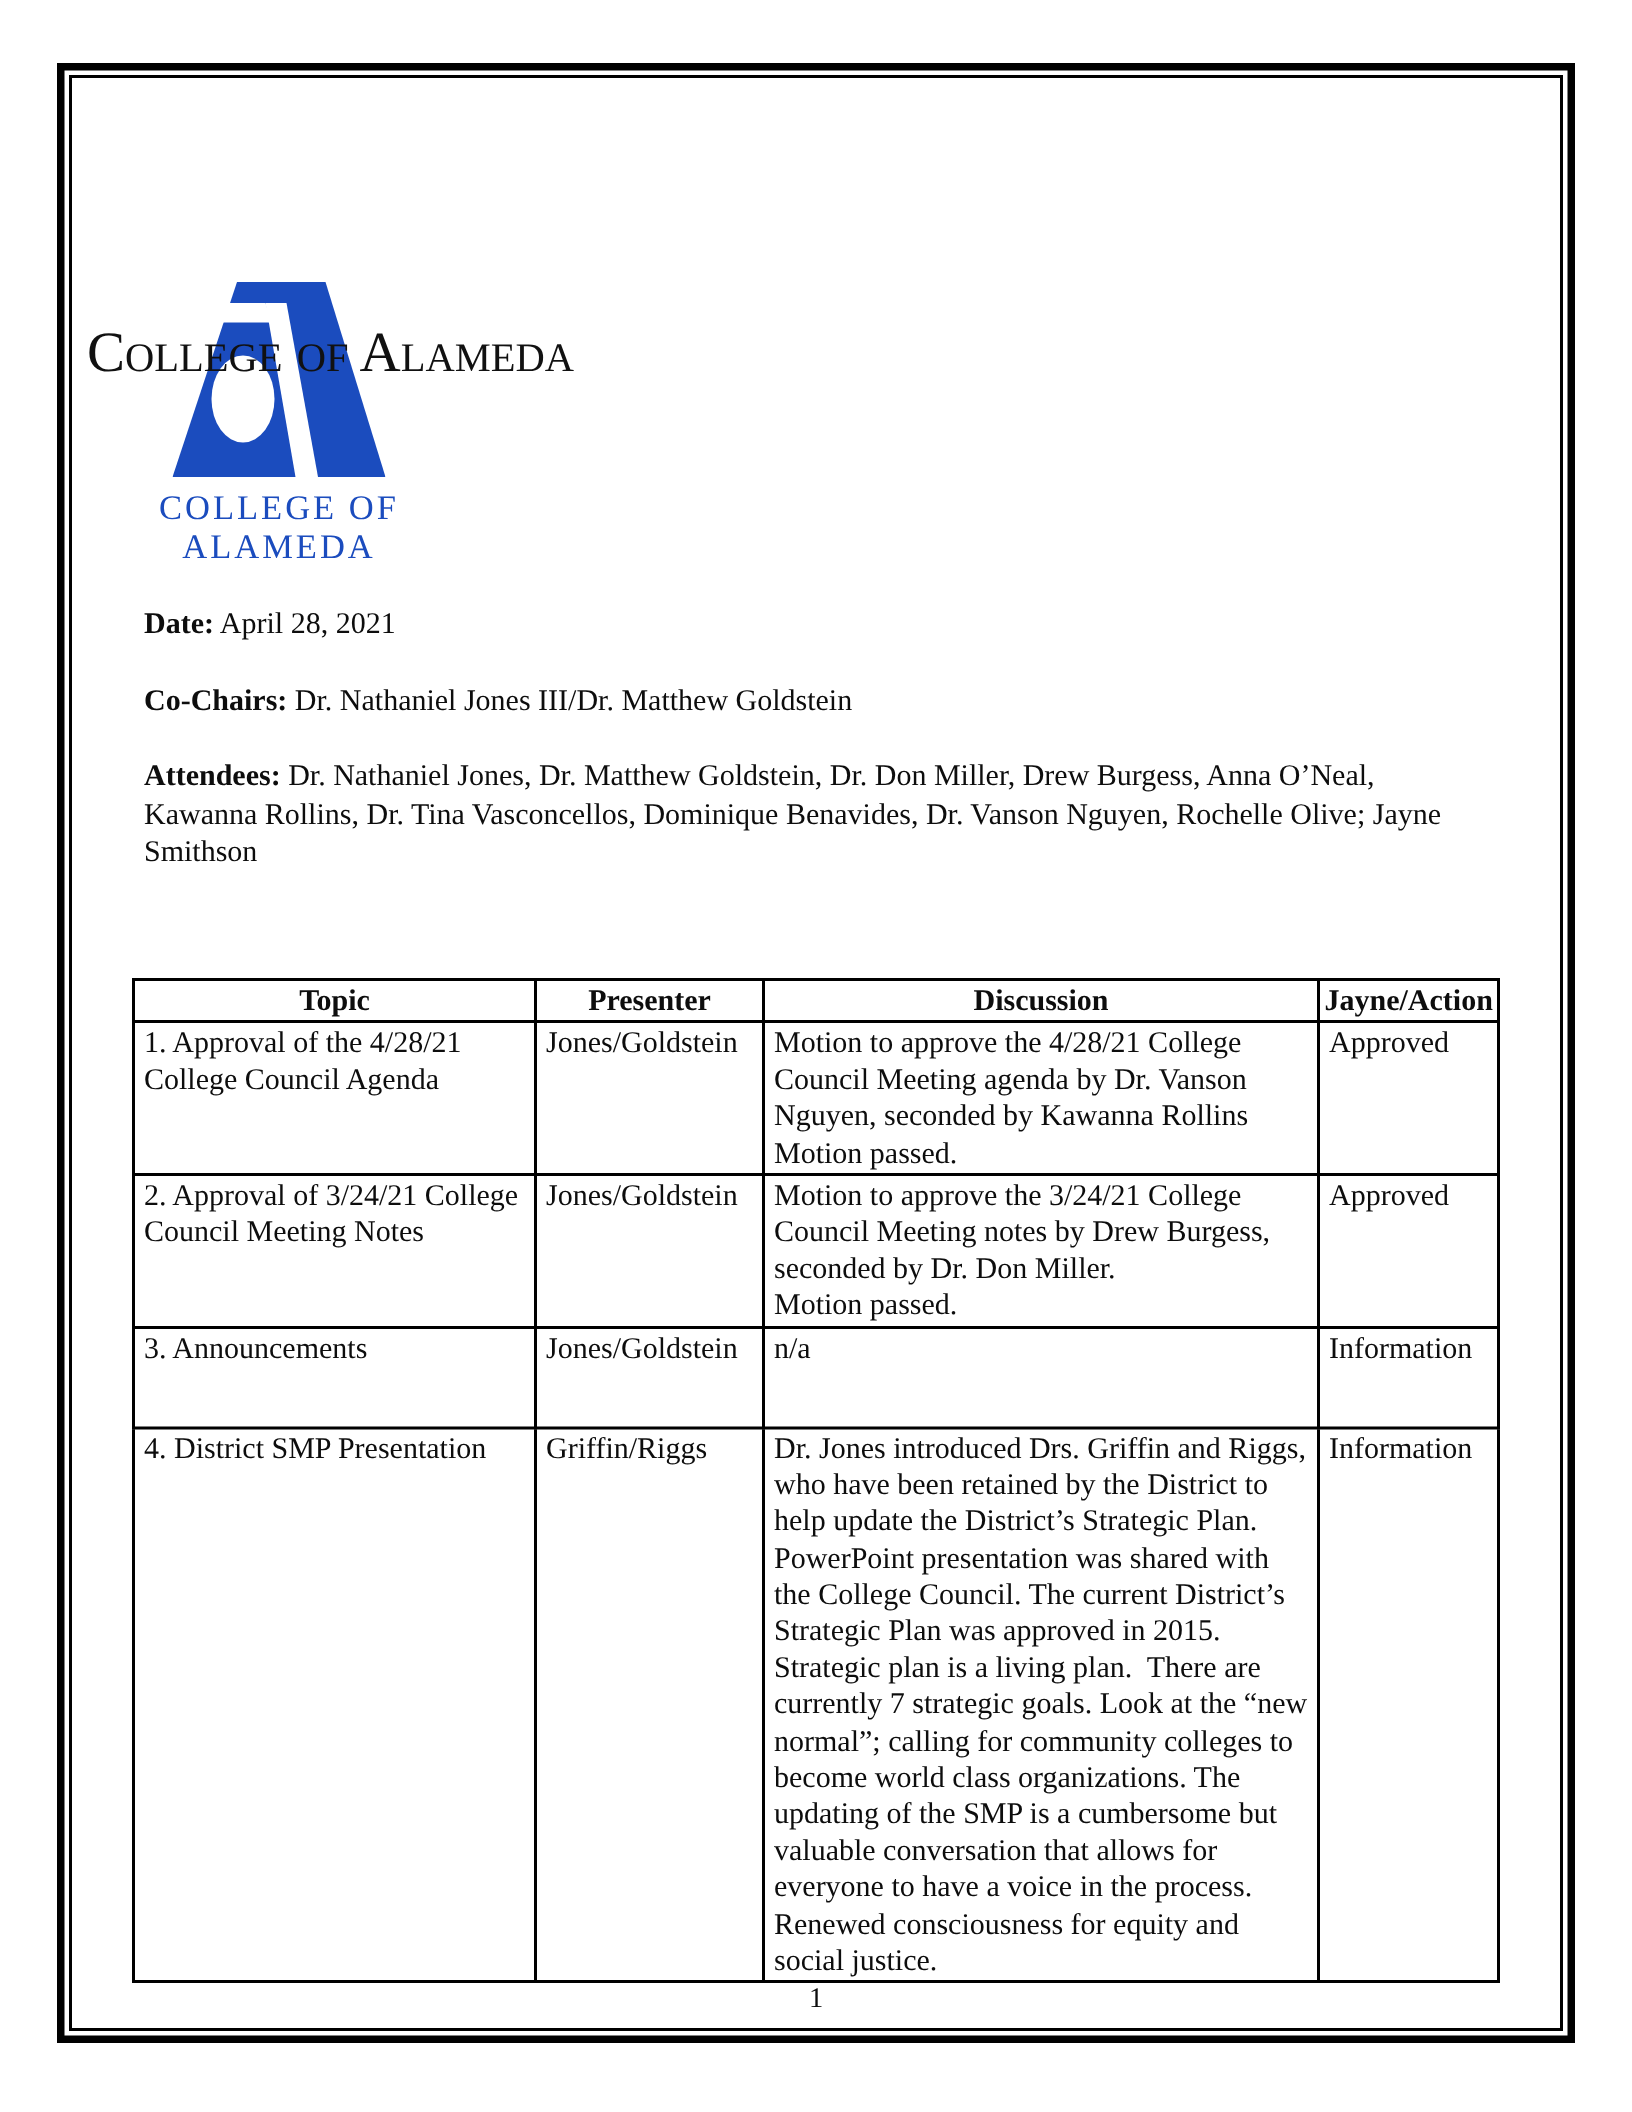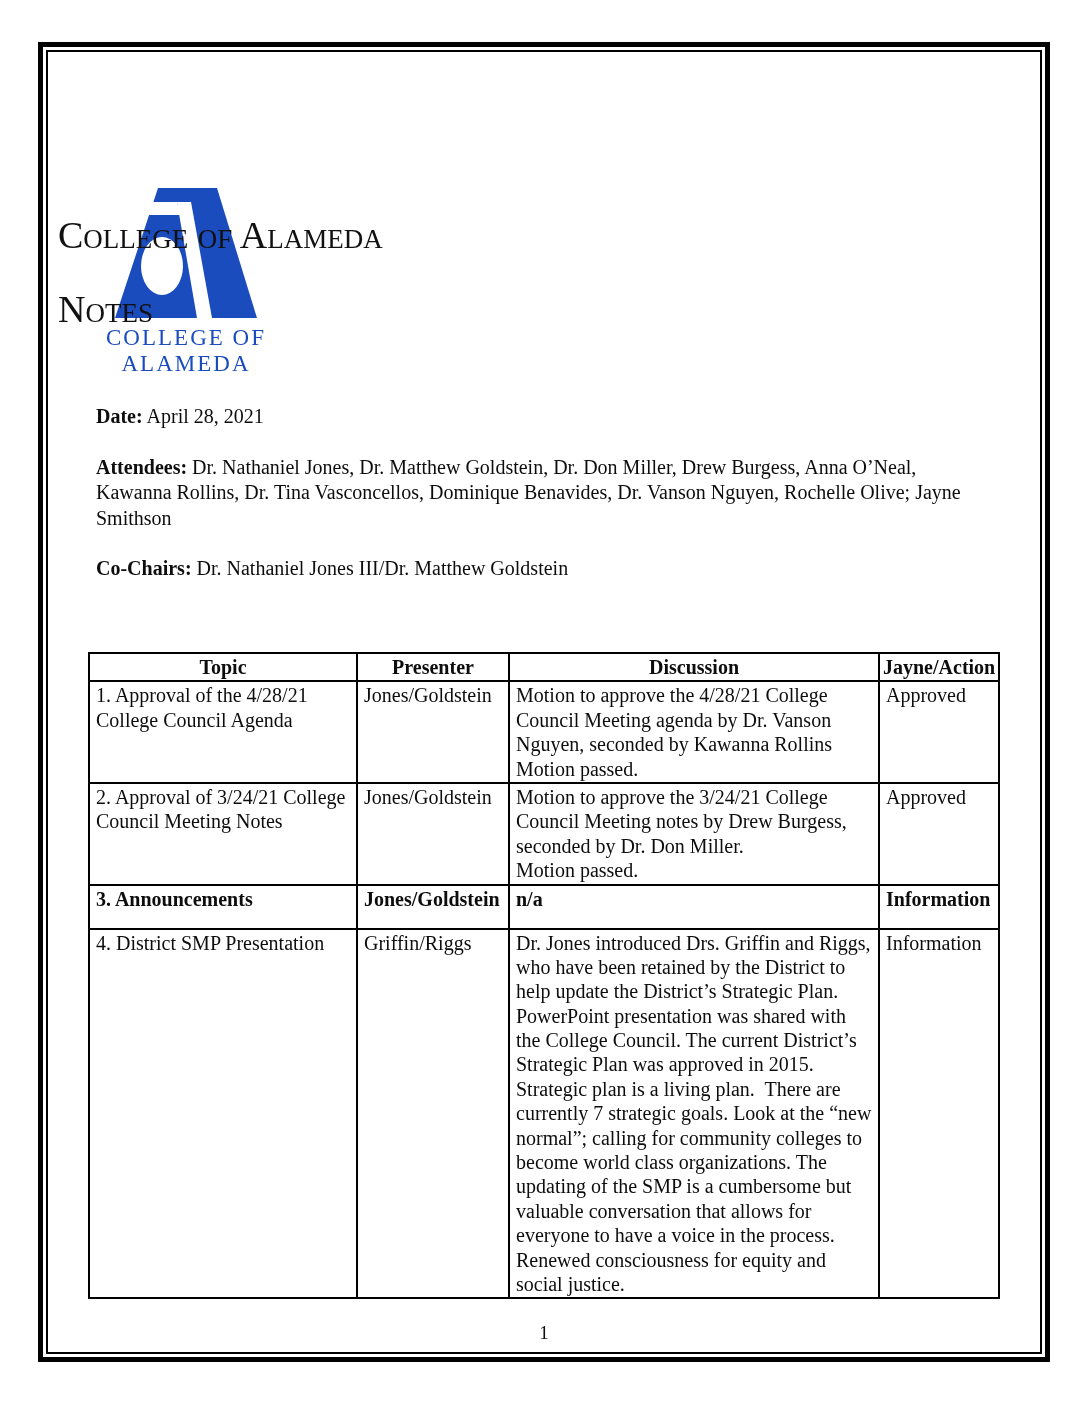--- a/index.html
+++ b/index.html
@@ -83,21 +83,21 @@
   }
   .doc-table th {
     text-align: center;
     font-weight: bold;
     padding: 1px 3px;
   }
   .cell-topic { padding: 2px 3px 2px 11px; }
   .cell-presenter { padding: 2px 2px 2px 7px; }
   .cell-discussion { padding: 2px 4px 2px 7px; white-space: pre-wrap; }
   .cell-info { padding: 2px 3px; }
-  .row-announcements td { height: 44px; font-weight: bold; }
+  .row-announcements td { height: 67px; }
   
   .footer {
     position: absolute;
     left: 0;
     right: 0;
     bottom: 8px;
     text-align: center;
     font-size: 19px;
   }
 </style>
@@ -115,27 +115,26 @@
         <ellipse cx="47" cy="78" rx="21" ry="29" fill="#ffffff"></ellipse>
       </svg>
       <div class="logo-text">
         <div>COLLEGE OF</div>
         <div>ALAMEDA</div>
       </div>
     </div>
 
     <div class="titles">
       <div class="title-line1">College of Alameda</div>
-      <div class="title-line3">Notes</div>
     </div>
 
     <div class="meta">
       <p><span class="lbl">Date:</span> <span>April 28, 2021</span></p>
+      <p><span class="lbl">Co-Chairs:</span> <span>Dr. Nathaniel Jones III/Dr. Matthew Goldstein</span></p>
       <p><span class="lbl">Attendees:</span> <span>Dr. Nathaniel Jones, Dr. Matthew Goldstein, Dr. Don Miller, Drew Burgess, Anna O’Neal, Kawanna Rollins, Dr. Tina Vasconcellos, Dominique Benavides, Dr. Vanson Nguyen, Rochelle Olive; Jayne Smithson</span></p>
-      <p><span class="lbl">Co-Chairs:</span> <span>Dr. Nathaniel Jones III/Dr. Matthew Goldstein</span></p>
     </div>
 
     <table class="doc-table">
       <colgroup>
         <col style="width:268px">
         <col style="width:152px">
         <col style="width:370px">
         <col style="width:120px">
       </colgroup>
       <thead>

